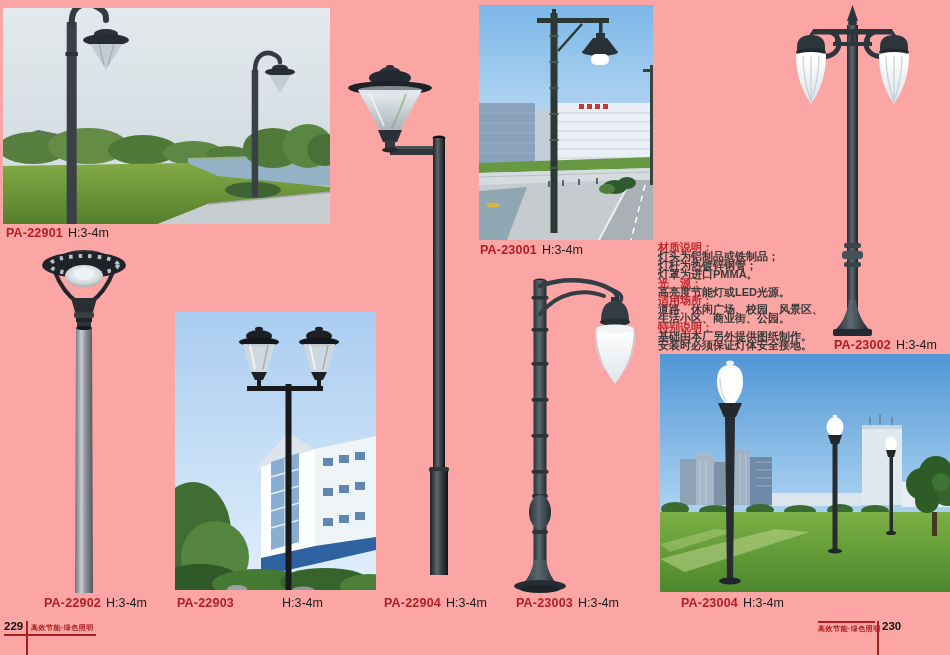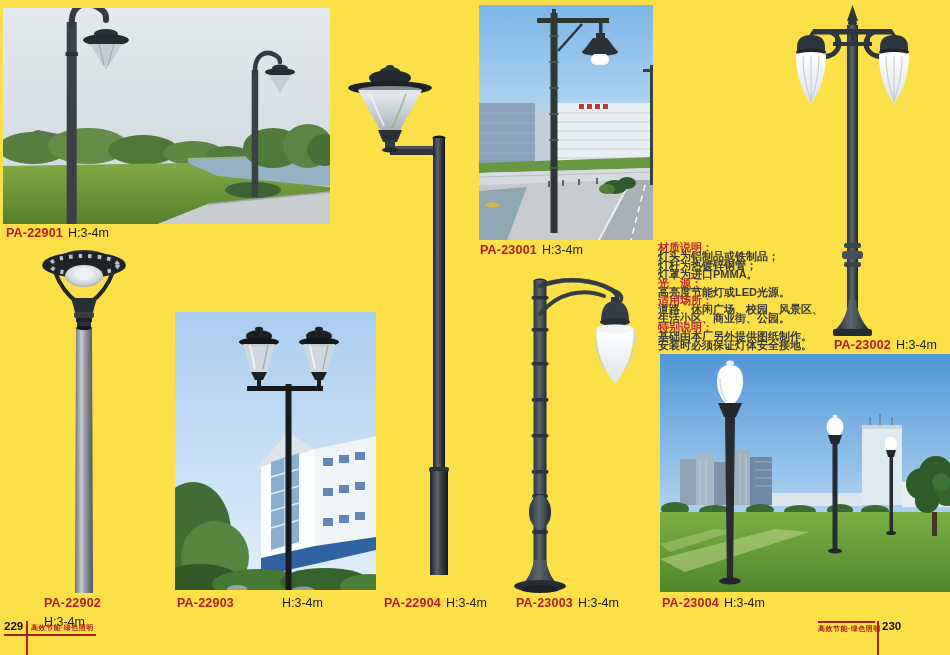--- a/index.html
+++ b/index.html
@@ -1,16 +1,16 @@
 <!DOCTYPE html>
 <html><head>
 <meta charset="utf-8">
 <style>
   html,body{margin:0;padding:0;background:#ffffff;}
-  .page{position:relative;width:950px;height:655px;background:#fde047;overflow:hidden;
+  .page{position:relative;width:950px;height:655px;background:#fca5a5;overflow:hidden;
         font-family:"Liberation Sans","DejaVu Sans",sans-serif;}
   .photo{position:absolute;overflow:hidden;}
   .photo svg{position:absolute;left:0;top:0;}
   .render{position:absolute;}
   .plabel{position:absolute;display:flex;gap:5px;align-items:baseline;white-space:nowrap;}
   .plabel .code{color:#b01e24;font-weight:700;font-size:12.5px;letter-spacing:.2px;}
   .plabel .ht{color:#1c1c1c;font-weight:400;font-size:12.5px;}
   .specs{position:absolute;left:658px;top:243px;width:130px;font-size:11px;line-height:8.9px;
          font-weight:700;color:#3a3a3a;white-space:nowrap;}
   .specs .hd{color:#c1272d;}
@@ -425,21 +425,21 @@
       <polygon points="226,96 236,96 234,103 228,103" fill="#23282d"></polygon>
       <rect x="229.5" y="103" width="3.5" height="75" fill="#262c31"></rect>
       <ellipse cx="231" cy="179" rx="5" ry="2" fill="#1f252a"></ellipse>
     </svg>
   </div>
 
   <div class="plabel" style="left:6px;top:226px;">
     <span class="code">PA-22901</span>
     <span class="ht">H:3-4m</span>
   </div>
-  <div class="plabel" style="left:44px;top:596px;flex-direction:column;">
+  <div class="plabel" style="left:44px;top:596px;">
     <span class="code">PA-22902</span>
     <span class="ht">H:3-4m</span>
   </div>
   <div class="plabel" style="left:177px;top:596px;gap:48px;">
     <span class="code">PA-22903</span>
     <span class="ht">H:3-4m</span>
   </div>
   <div class="plabel" style="left:384px;top:596px;align-items:center;">
     <span class="code">PA-22904</span>
     <span class="ht">H:3-4m</span>
@@ -449,21 +449,21 @@
     <span class="ht">H:3-4m</span>
   </div>
   <div class="plabel" style="left:818px;top:338px;margin-left:16px;">
     <span class="code">PA-23002</span>
     <span class="ht">H:3-4m</span>
   </div>
   <div class="plabel" style="left:516px;top:596px;">
     <span class="code">PA-23003</span>
     <span class="ht">H:3-4m</span>
   </div>
-  <div class="plabel" style="left:662px;top:596px;">
+  <div class="plabel" style="left:681px;top:596px;">
     <span class="code">PA-23004</span>
     <span class="ht">H:3-4m</span>
   </div>
 
   <div class="specs">
     <div class="hd">材质说明：</div>
     <div>灯头为铝制品或铁制品；</div>
     <div>灯杆为热镀锌钢管；</div>
     <div>灯罩为进口PMMA。</div>
     <div class="hd">光　源：</div>

